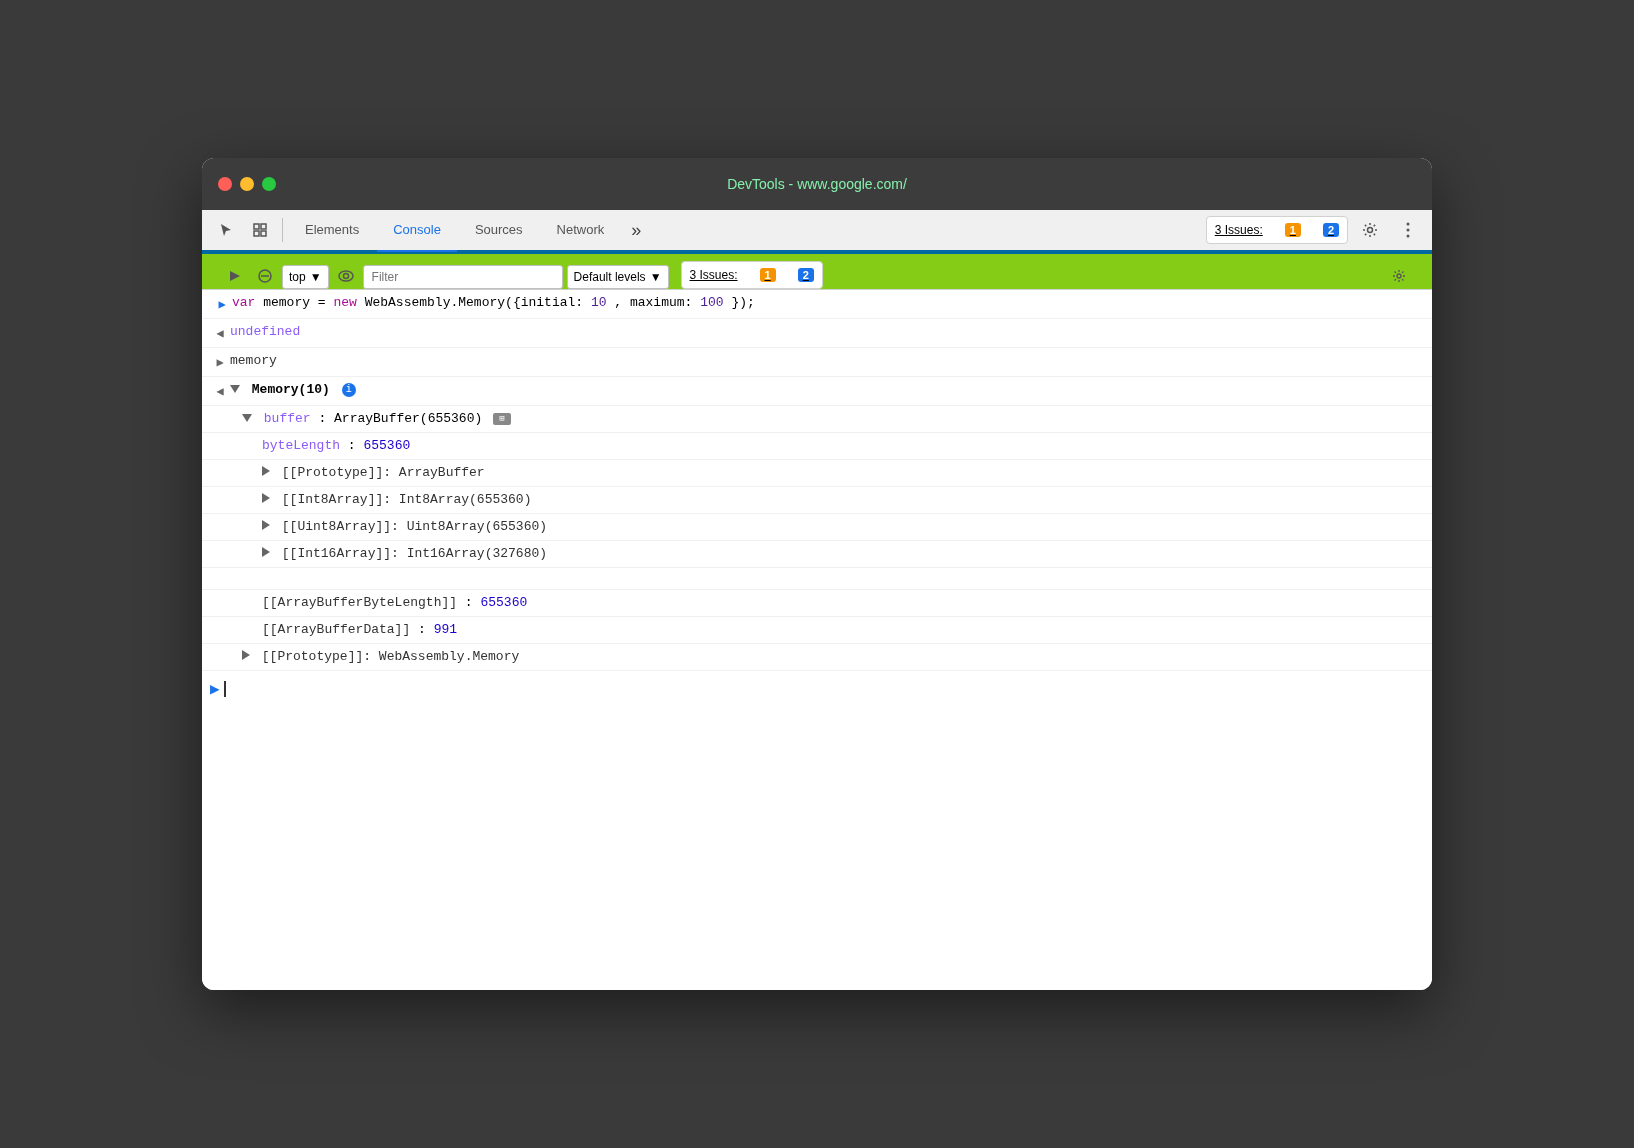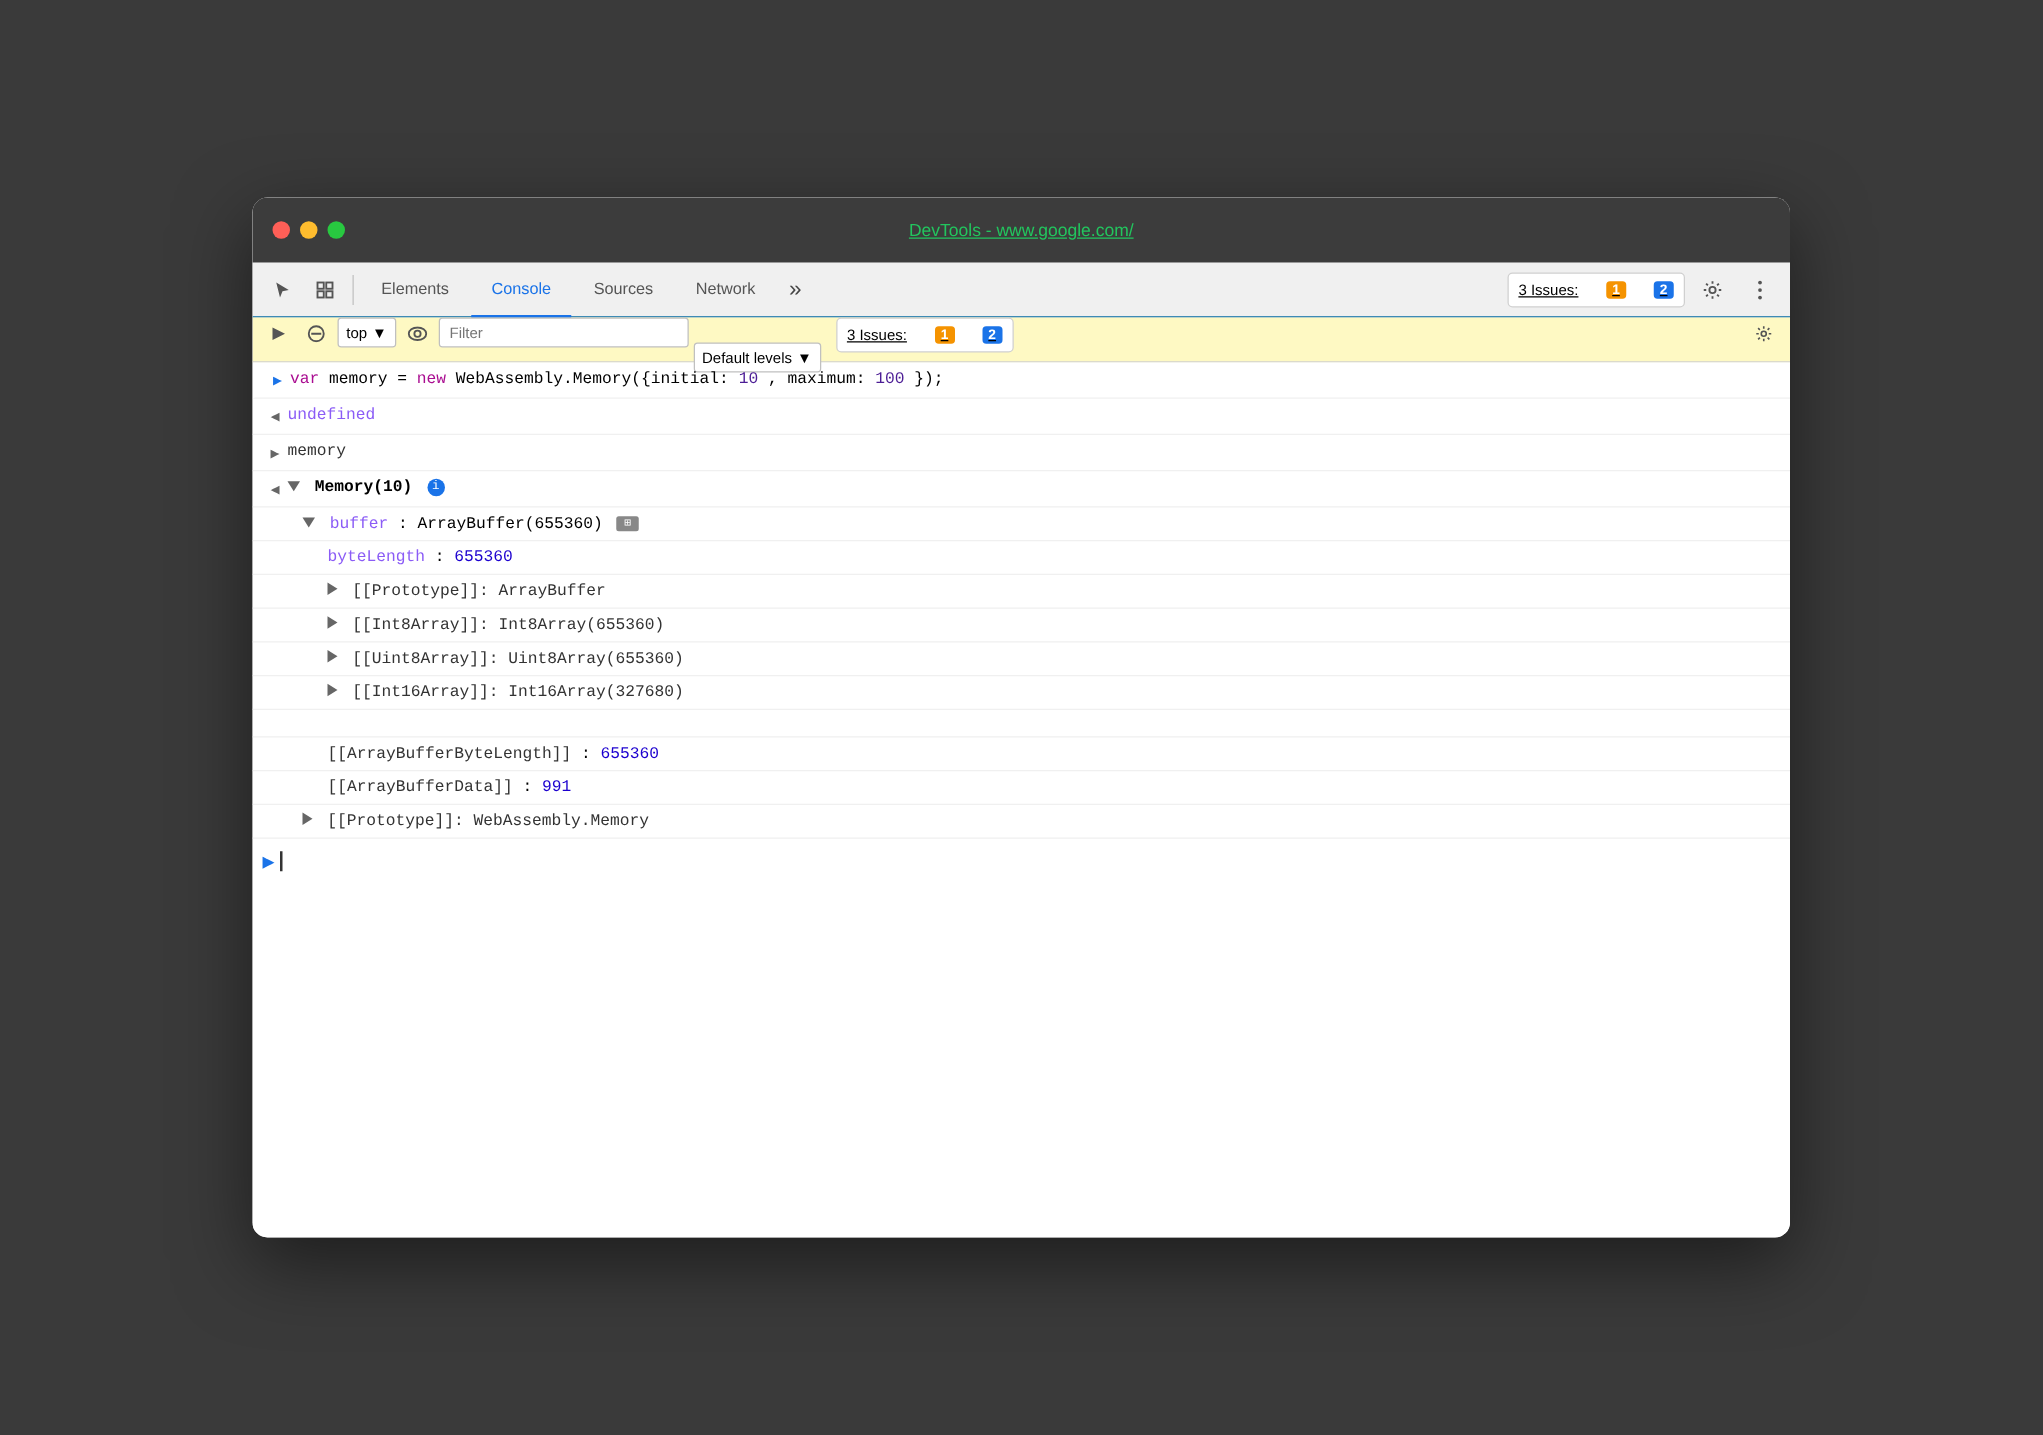--- a/index.html
+++ b/index.html
@@ -36,28 +36,27 @@
       height: 14px;
       border-radius: 50%;
     }
     .tl-close { background: #ff5f57; }
     .tl-min { background: #febc2e; }
     .tl-max { background: #28c840; }
     .titlebar-title {
       position: absolute;
       left: 50%;
       transform: translateX(-50%);
-      color: #22c55e;
+      color: #86efac;
       font-size: 14px;
       font-weight: 500;
-      text-decoration: underline;
     }
     .toolbar {
       background: #f0f0f0;
-      border-bottom: 1px solid #0369a1;
+      border-bottom: 4px solid #0369a1;
       display: flex;
       align-items: center;
       padding: 0 8px;
       height: 44px;
       gap: 2px;
     }
     .toolbar-icon-btn {
       width: 32px;
       height: 32px;
       border: none;
@@ -130,25 +129,25 @@
     }
     .badge-info {
       background: #1a73e8;
       color: white;
       border-radius: 3px;
       padding: 1px 5px;
       font-size: 11px;
       font-weight: bold;
     }
     .console-toolbar {
-      background: #fef9c3;
+      background: #84cc16;
       border-bottom: 1px solid #d0d0d0;
       display: flex;
-      align-items: flex-start;
-      padding: 0 8px;
+      align-items: flex-end;
+      padding: 0 20px;
       height: 36px;
       gap: 4px;
     }
     .console-icon-btn {
       width: 26px;
       height: 26px;
       border: none;
       background: transparent;
       cursor: pointer;
       display: flex;

